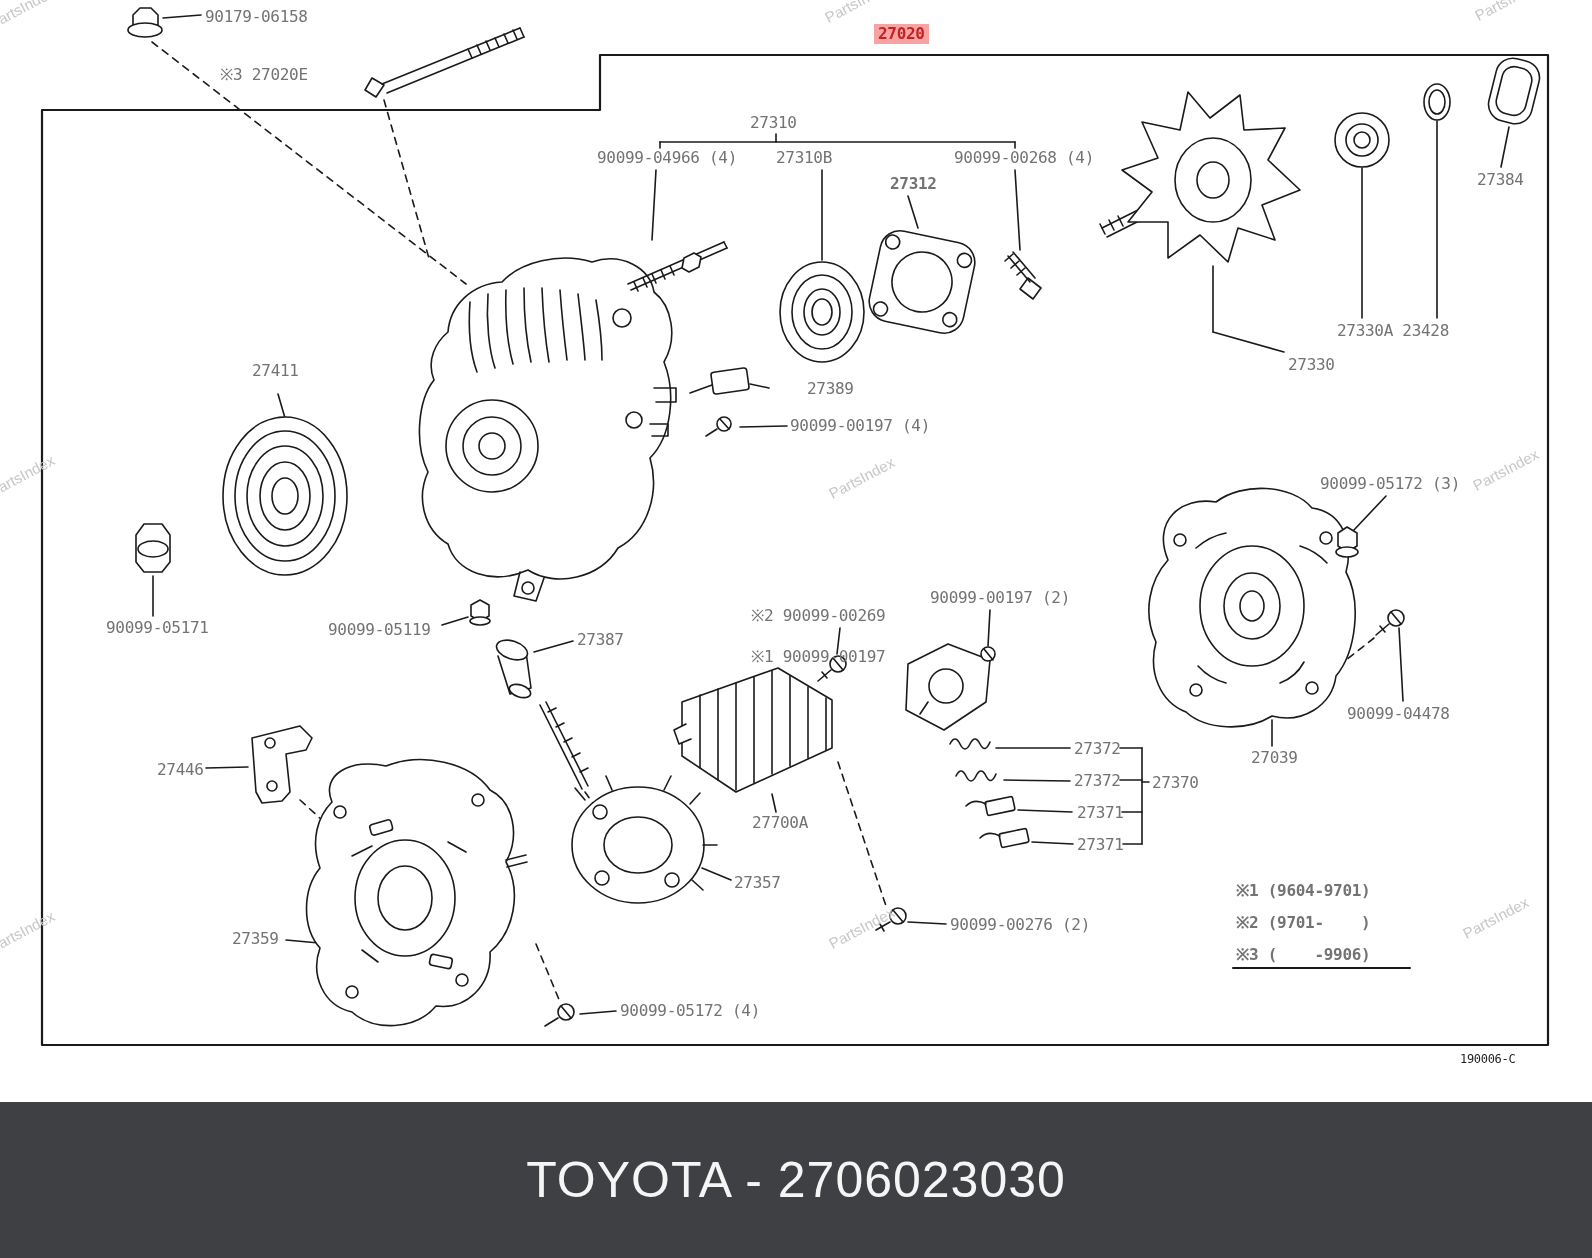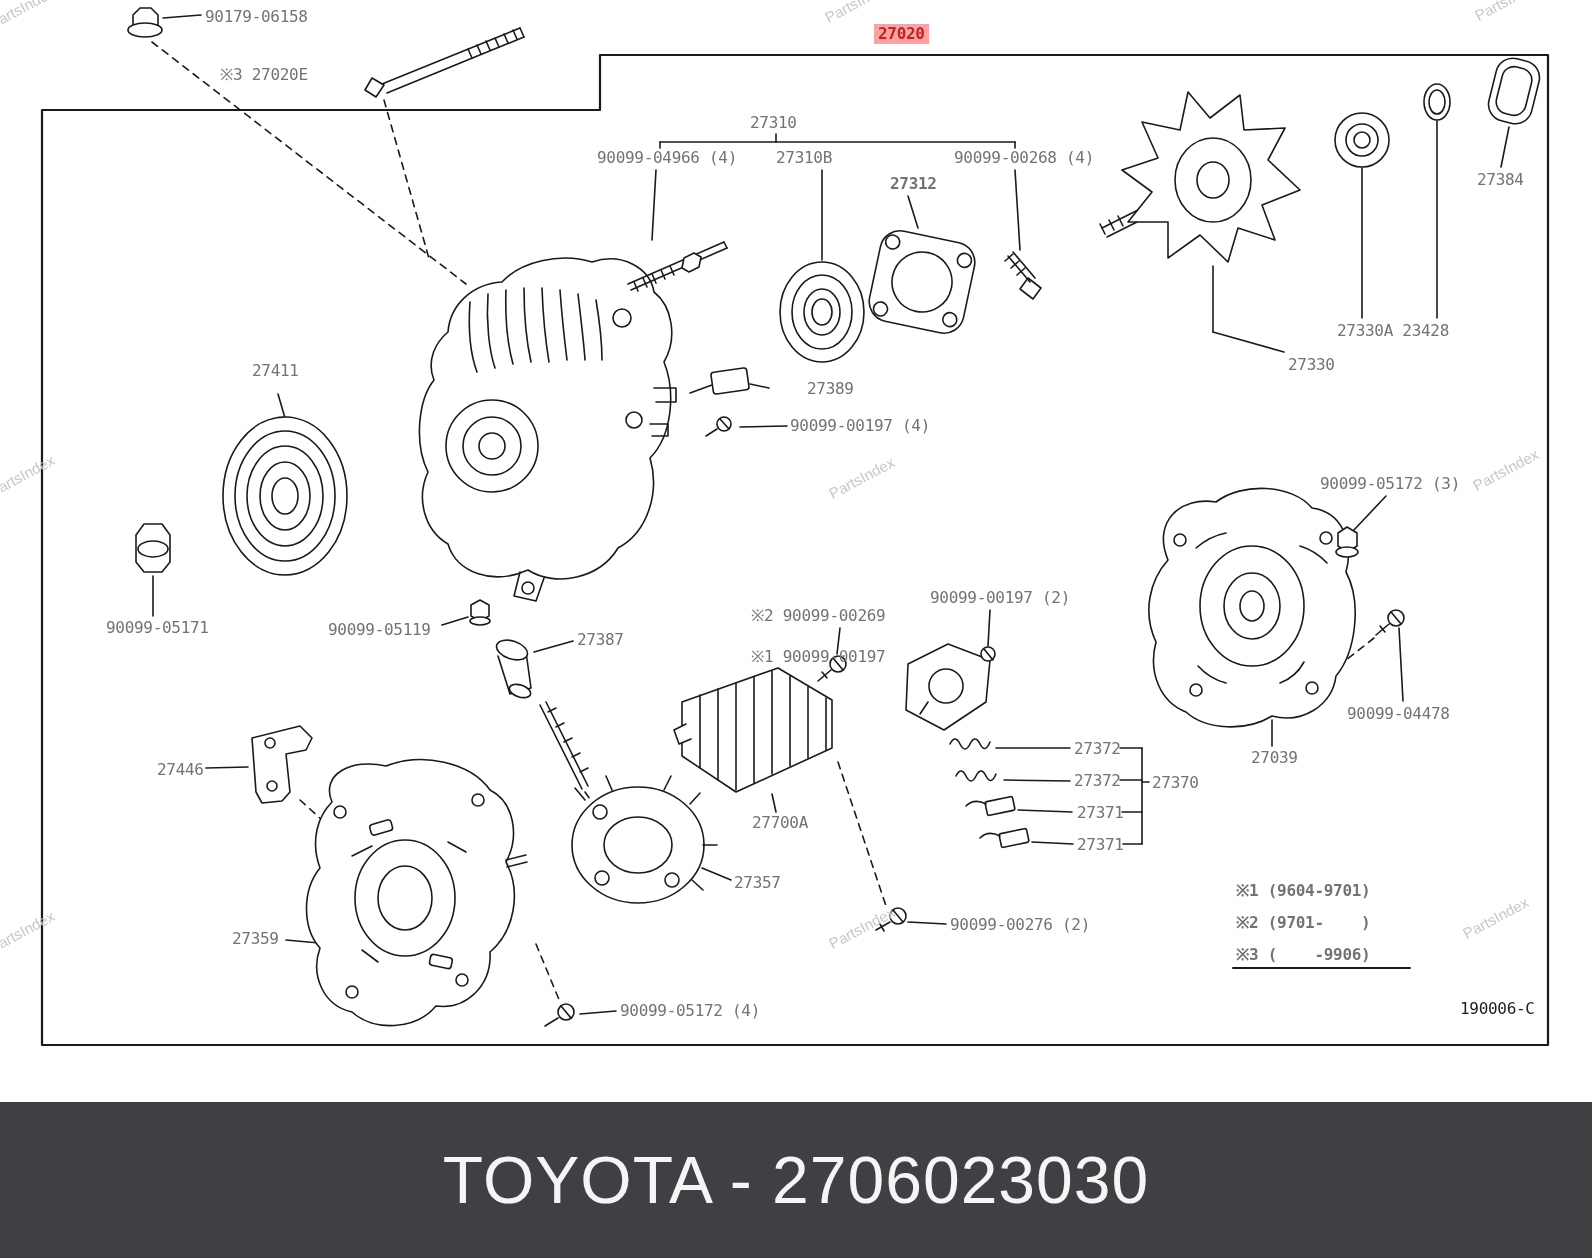--- a/index.html
+++ b/index.html
@@ -16,30 +16,30 @@
   .plabel.highlight{
     background:#f7a3a3;color:#c22222;font-weight:bold;padding:1px 4px;
   }
   .plabel.bold{font-weight:bold;}
   .wm{
     position:absolute;color:#c7c7c7;
     font-family:"Liberation Sans",sans-serif;font-size:15px;
     transform:rotate(-28deg);transform-origin:left center;white-space:nowrap;
   }
   .doc-code{
-    position:absolute;left:1460px;top:999px;
-    font-size:16px;color:#1d1d1d;letter-spacing:-0.3px;
+    position:absolute;left:1460px;top:1052px;
+    font-size:12px;color:#1d1d1d;letter-spacing:-0.3px;
   }
   .footer{
     position:absolute;left:0;bottom:0;width:1592px;height:156px;
     background:#3f4043;display:flex;align-items:center;justify-content:center;gap:175px;
   }
   .footer span{
     color:#f5f5f5;font-family:"Liberation Sans",sans-serif;
-    font-size:66px;letter-spacing:1px;
+    font-size:50px;letter-spacing:1px;
   }
 </style>
 </head>
 <body>
 
 <div class="canvas">
 
   <svg class="drawing" width="1592" height="1102" viewBox="0 0 1592 1102">
     <g stroke="#1a1a1a" stroke-width="1.6" fill="none" stroke-linecap="round" stroke-linejoin="round">
 

